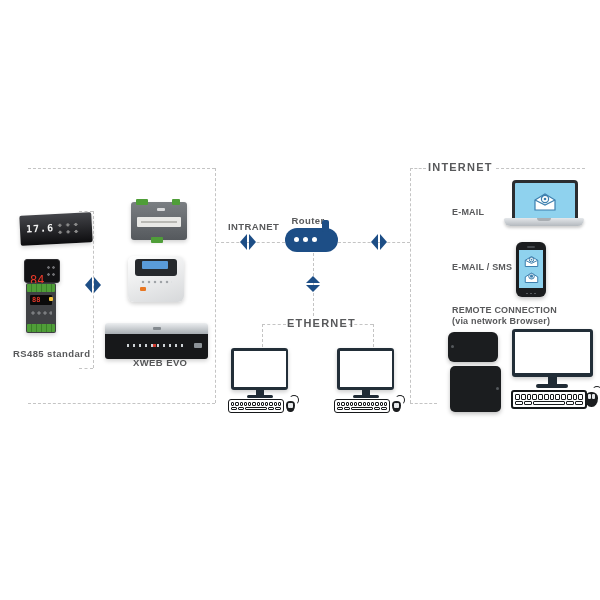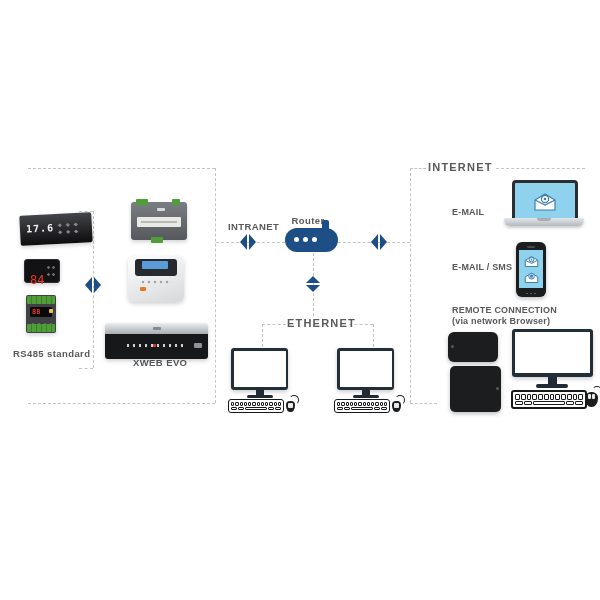--- a/index.html
+++ b/index.html
@@ -30,21 +30,21 @@
          border-radius:2px;transform:rotate(-3deg);}
   .shelf .digits{position:absolute;left:6px;top:8px;color:#f2f2f2;font-family:"DejaVu Sans Mono",monospace;
          font-size:10px;font-weight:bold;letter-spacing:1px;}
   .shelf .keys{position:absolute;right:12px;top:8px;width:24px;height:14px;
          background:radial-gradient(circle,#8a8a8a 28%,transparent 32%);background-size:8px 7px;}
   .panel{left:24px;top:259px;width:34px;height:22px;background:#121214;border:1px solid #2d2d30;border-radius:3px;}
   .panel .digits{position:absolute;left:5px;top:5px;color:#e8392a;font-family:"DejaVu Sans Mono",monospace;
          font-size:12px;font-weight:normal;margin-top:8px;}
   .panel .keys{position:absolute;right:3px;top:4px;width:10px;height:14px;
          background:radial-gradient(circle,#6c6c70 30%,transparent 34%);background-size:5px 7px;}
-  .dinmod{left:26px;top:295px;width:30px;height:38px;background:#3f4144;border-radius:2px;}
+  .dinmod{left:26px;top:283px;width:30px;height:50px;background:#3f4144;border-radius:2px;}
   .dinmod .term{position:absolute;left:1px;right:1px;height:8px;
          background:repeating-linear-gradient(90deg,#4f9e38 0 4px,#3c7f2a 4px 5px);border-radius:1px;}
   .dinmod .disp{position:absolute;left:4px;top:12px;width:22px;height:10px;background:#0a0a0a;border-radius:1px;}
   .dinmod .disp .digits{position:absolute;left:2px;top:1px;color:#e8392a;font-size:7px;font-weight:bold;
          font-family:"DejaVu Sans Mono",monospace;}
   .dinmod .led{position:absolute;right:3px;top:14px;width:4px;height:4px;background:#f2c13a;border-radius:1px;}
   .dinmod .keys{position:absolute;left:4px;top:26px;width:22px;height:8px;
          background:radial-gradient(circle,#7b7d80 30%,transparent 34%);background-size:6px 8px;}
   .plc{left:131px;top:202px;width:56px;height:38px;background:linear-gradient(#7a7e82,#55595d);border-radius:3px;}
   .plc .tab{position:absolute;width:12px;height:6px;background:#4f9e38;border-radius:1px;}

